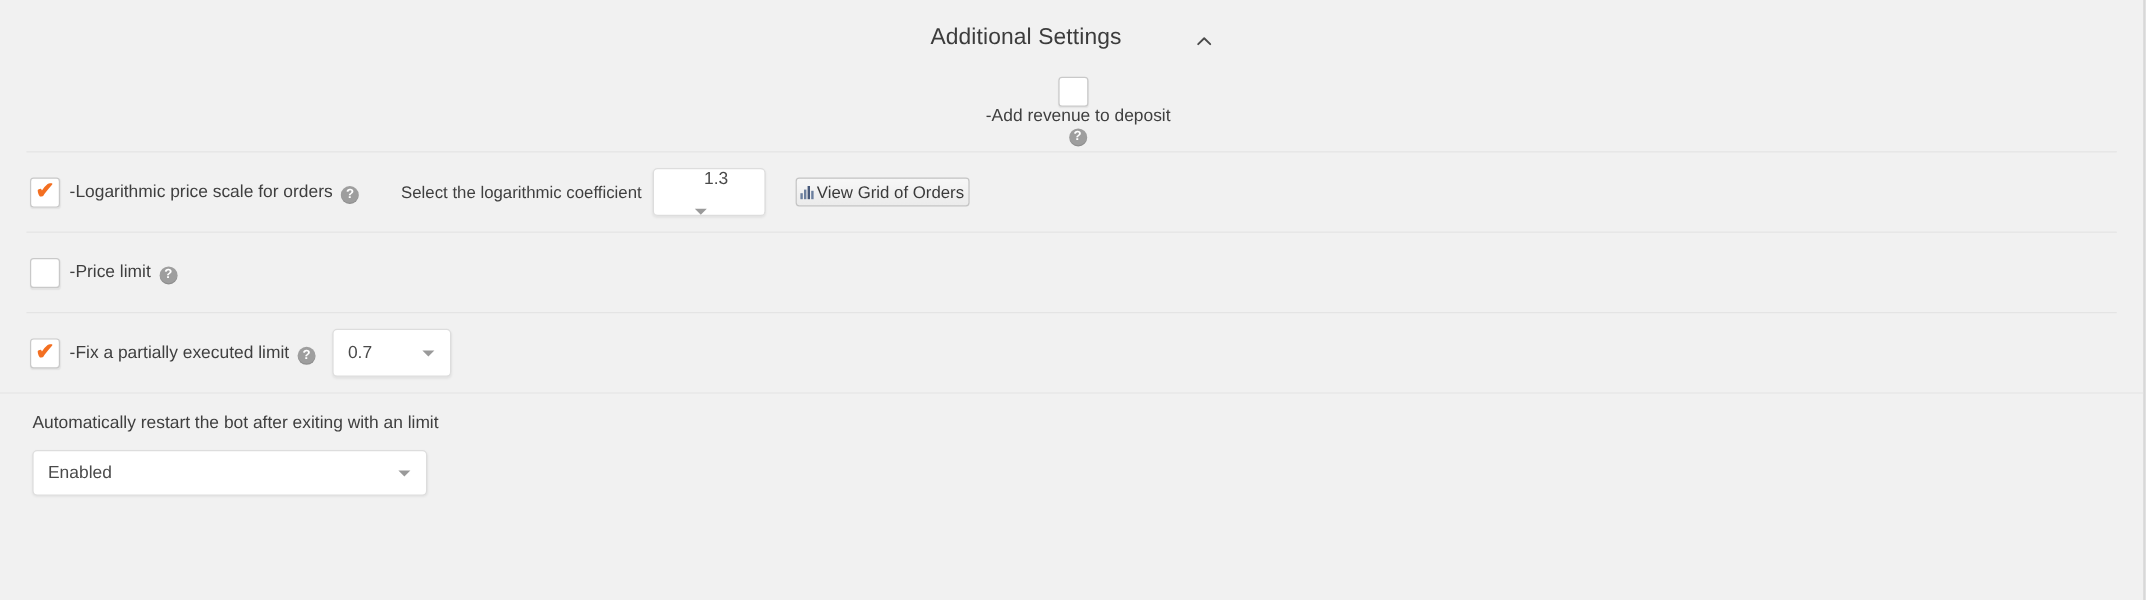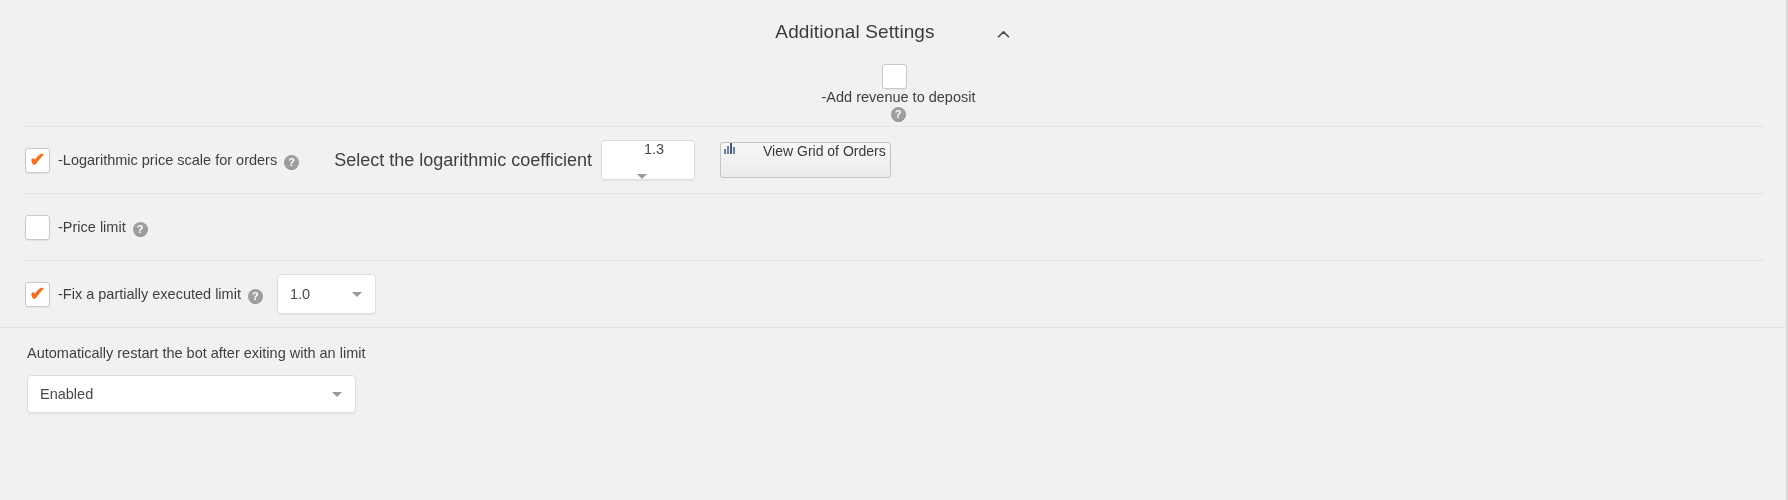--- a/index.html
+++ b/index.html
@@ -114,21 +114,21 @@
     margin-left: 7px;
     position: relative;
     top: 2px;
     cursor: pointer;
     user-select: none;
     box-shadow: inset 0 -1px 0 rgba(0,0,0,0.10);
   }
 
   
   .inline-label {
-    font-size: 18px;
+    font-size: 14px;
     color: #3f3f3f;
     margin-left: 35px;
     white-space: nowrap;
   }
 
   
   .sel {
     position: relative;
     background: #ffffff;
     border: 1px solid #dddddd;
@@ -169,30 +169,29 @@
   }
   .sel-restart {
     width: 329px;
     height: 38px;
     margin-top: 14px;
   }
 
   
   .grid-btn {
     margin-left: 25px;
-    height: 36px;
+    height: 24px;
     display: inline-flex;
-    align-items: flex-start;
+    align-items: center;
     background: linear-gradient(to bottom, #f7f7f7 0%, #ebebeb 100%);
     border: 1px solid #c4c4c4;
     border-radius: 3px;
     padding: 0 4px 0 3px;
     cursor: pointer;
     box-sizing: border-box;
-    gap: 25px;
   }
   .grid-btn .bars {
     display: inline-flex;
     align-items: flex-end;
     height: 11px;
     margin-right: 2px;
   }
   .grid-btn .bars i {
     display: inline-block;
     width: 2px;
@@ -282,21 +281,21 @@
     </div>
 
     <div class="setting-row">
       <span class="cb checked">
         <span class="tick">✔</span>
       </span>
       <span class="cb-label">-Fix a partially executed limit</span>
       <span class="help-icon">?</span>
 
       <div class="sel sel-partial">
-        <span class="sel-value">1.0</span>
+        <span class="sel-value">0.7</span>
         <span class="caret"></span>
       </div>
     </div>
 
   </div>
 
   <div class="bottom-block">
     <div class="bottom-inner">
       <div class="bottom-label">Automatically restart the bot after exiting with an limit</div>
       <div class="sel sel-restart">

